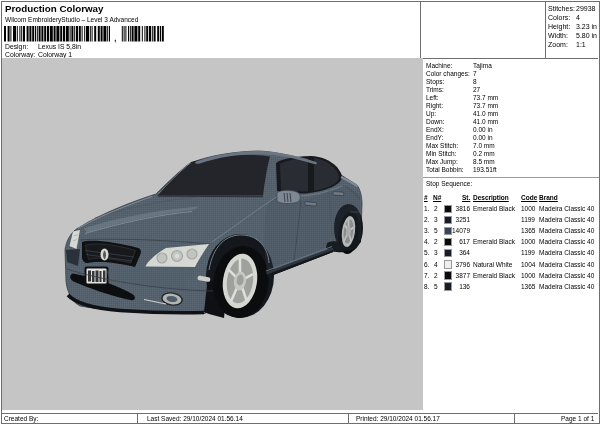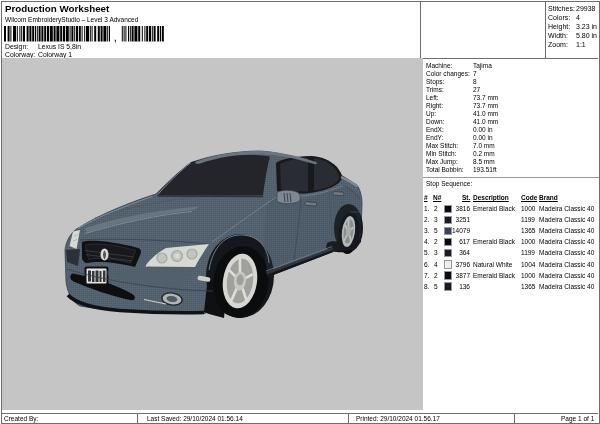--- a/index.html
+++ b/index.html
@@ -7,21 +7,21 @@
        font-family:"Liberation Sans",sans-serif;color:#000;overflow:hidden;}
   .abs{position:absolute;}
   .t7{font-size:7px;line-height:8px;white-space:nowrap;}
   .t65{font-size:6.5px;line-height:8px;white-space:nowrap;}
 </style>
 </head>
 <body>
 
 <div class="abs" style="left:1px;top:1px;width:597px;height:421px;border:1px solid #6e6e6e;"></div>
 
-<div class="abs" style="left:5px;top:3px;font-size:9.8px;font-weight:bold;">Production Worksheet</div>
+<div class="abs" style="left:5px;top:3px;font-size:9.8px;font-weight:bold;">Production Colorway</div>
 <div class="abs" style="left:5px;top:16px;font-size:6.5px;">Wilcom EmbroideryStudio – Level 3 Advanced</div>
 
 <svg class="abs" style="left:4px;top:26px;" width="165" height="17" viewBox="0 0 165 17">
   <g fill="#000">
   <rect x="0.0" y="0" width="2" height="15.5"></rect>
   <rect x="3.6" y="0" width="2" height="15.5"></rect>
   <rect x="6.4" y="0" width="1" height="15.5"></rect>
   <rect x="9.0" y="0" width="3" height="15.5"></rect>
   <rect x="12.8" y="0" width="1" height="15.5"></rect>
   <rect x="15.4" y="0" width="1" height="15.5"></rect>

